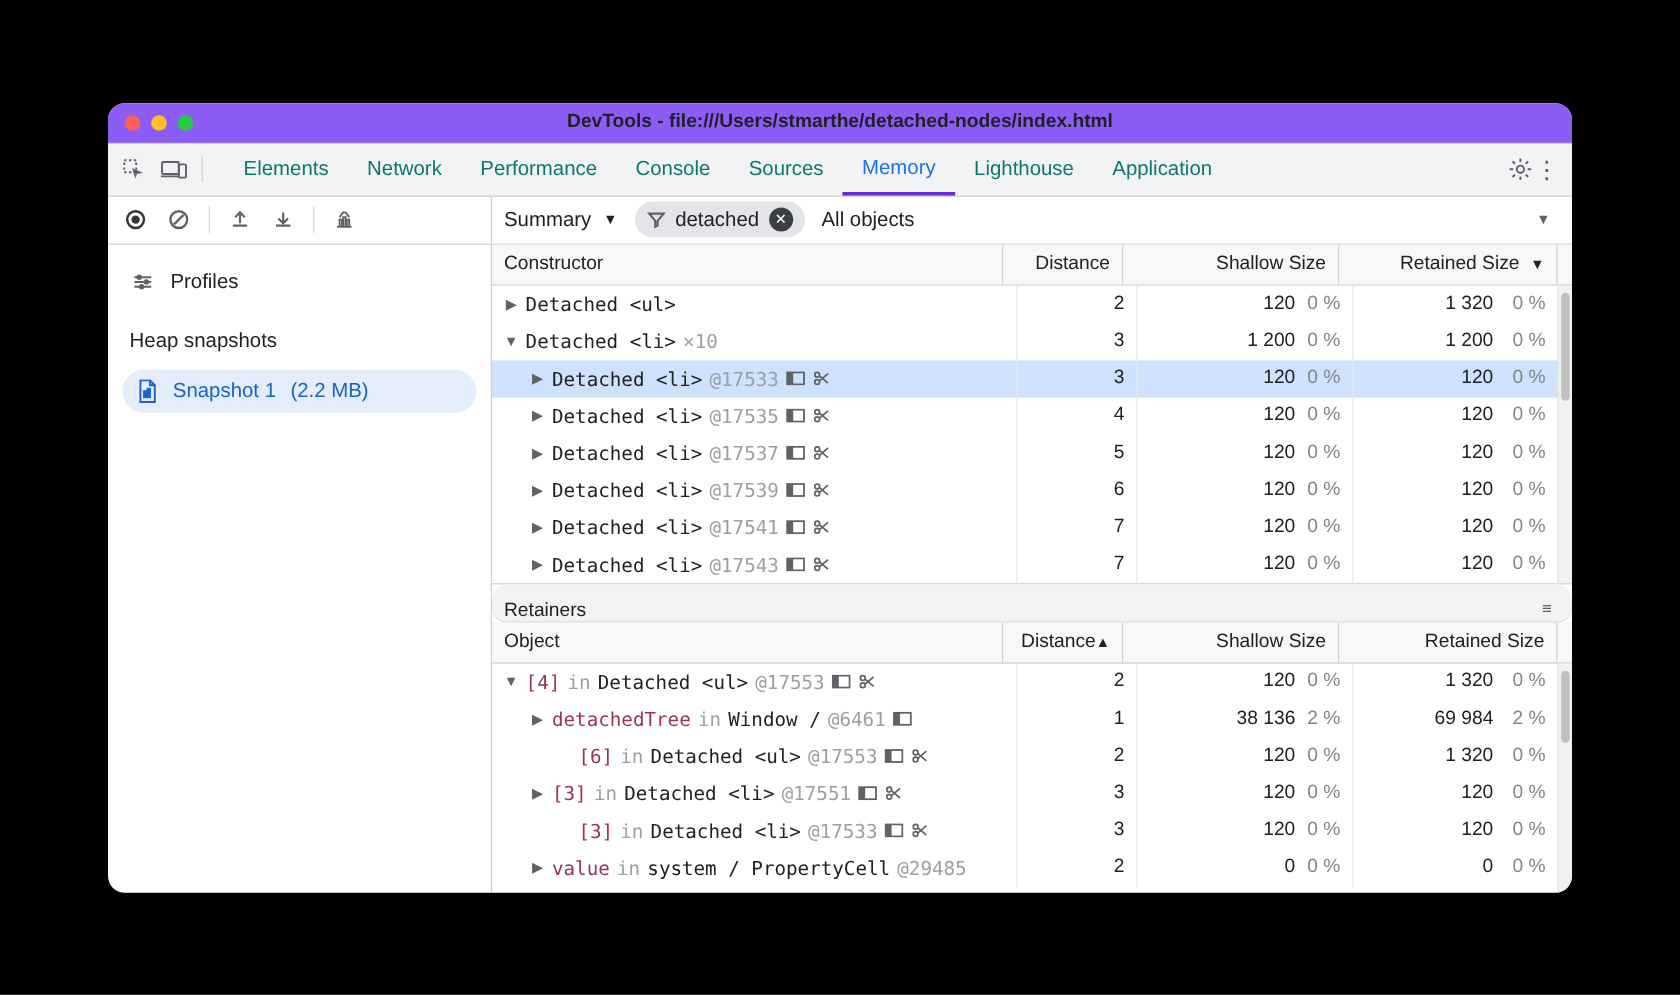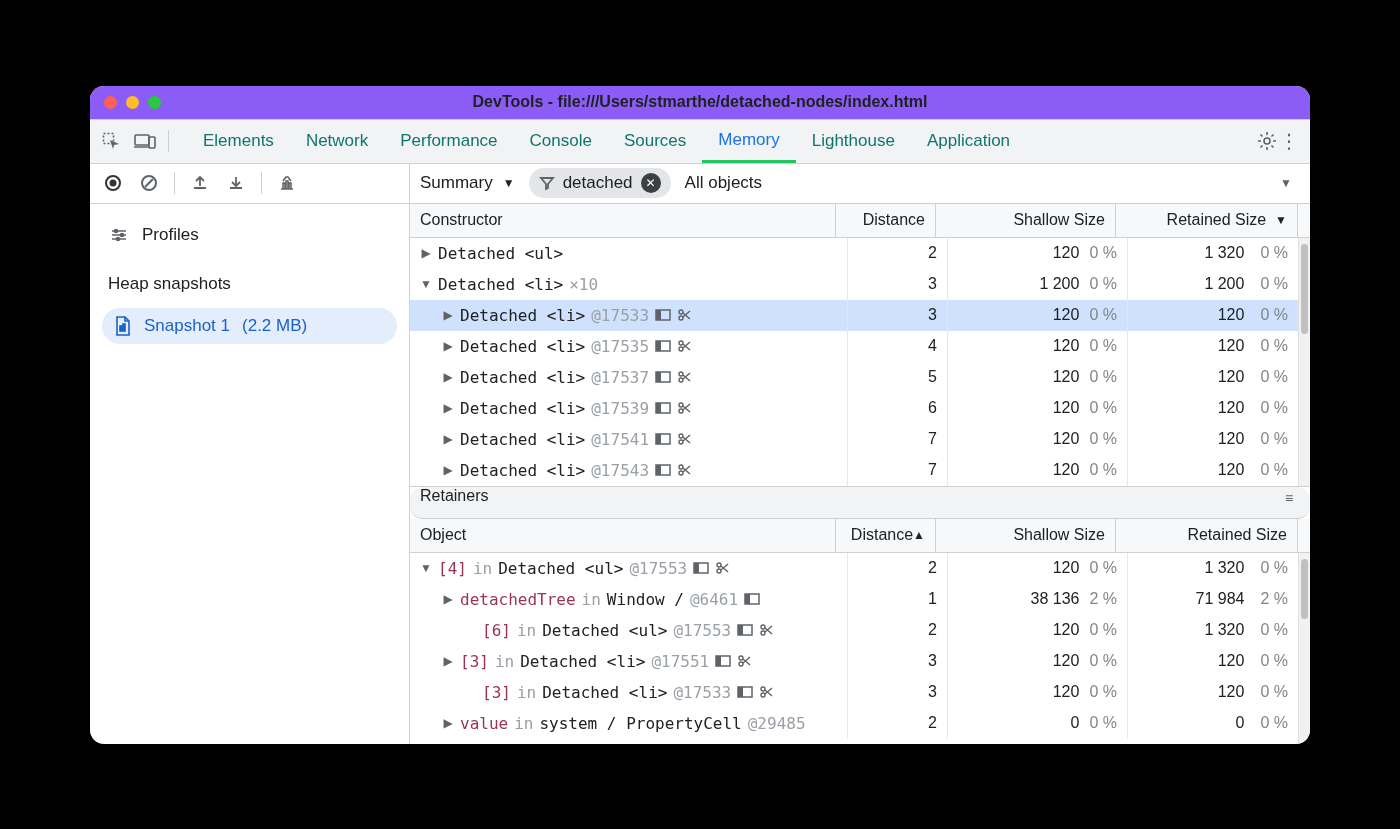--- a/index.html
+++ b/index.html
@@ -46,21 +46,21 @@
     align-items: center;
     padding: 0 10px;
   }
   .tab-icons { display:flex; gap:12px; align-items:center; margin-right:18px;}
   .tabbar .tab {
      padding: 0 16px;
      height: 100%;
      display:flex; align-items:center;
      cursor:pointer; color:#0f766e;
   }
-  .tabbar .tab.active { color:#1a73e8; border-bottom:3px solid #22c55e; }
+  .tabbar .tab.active { color:#1a73e8; border-bottom:3px solid #6d28d9; }
   .tabbar .spacer { flex:1;}
   .icon-btn{ width:22px; height:22px; display:flex;align-items:center;justify-content:center;cursor:pointer;color:#5f6368;}
   
   .toolbar {
     height: 40px;
     border-bottom: 1px solid #d0d0d0;
     display:flex;
     align-items:stretch;
   }
   .toolbar-left {
@@ -93,21 +93,21 @@
     border-radius:20px; background:#e3edfb; color:#1a62c7;
     cursor:pointer;
   }
   
   .main{flex:1;display:flex;flex-direction:column;min-height:0;}
   .panel{display:flex;flex-direction:column;min-height:0;}
   .panel.top{flex:1.1;border-bottom:1px solid #d0d0d0;}
   .panel.bottom{flex:1;}
   .panel-title{
     height:32px;background:#f1f3f4;border-bottom:1px solid #d0d0d0;
-    display:flex;align-items:flex-start;padding:0 10px;font-size:16px;
+    display:flex;align-items:flex-end;padding:0 10px;font-size:16px;
     justify-content:space-between;
     border-radius:13px;
   }
   .grid-header{
     height:34px;background:#f7f8f9;border-bottom:1px solid #d0d0d0;
     display:flex;font-size:16px;
   }
   .col{display:flex;align-items:center;padding:0 10px;border-right:1px solid #d0d0d0;}
   .col:last-child{border-right:none;}
   .c-constructor{flex:1;}
@@ -558,21 +558,21 @@
                       <rect x="1" y="1" width="5" height="10" fill="#5f6368"></rect>
                     </svg>
                   </span>
                 </div>
     <div class="cell cc-dist">1</div>
     <div class="cell cc-shallow">
                   <span>38 136</span>
                   <span class="pct">2 %</span>
                 </div>
     <div class="cell cc-ret">
-                  <span>71 984</span>
+                  <span>69 984</span>
                   <span class="pct">2 %</span>
                 </div>
   </div>
               <div class="row">
     <div class="cell cc-main" style="padding-left:54px">
                   <span class="expander"></span> 
                   <span class="mono propname">[6]</span> 
                   <span class="dim mono">in</span> 
                   <span class="mono">Detached &lt;ul&gt;</span> 
                   <span class="dim mono">@17553</span> 

